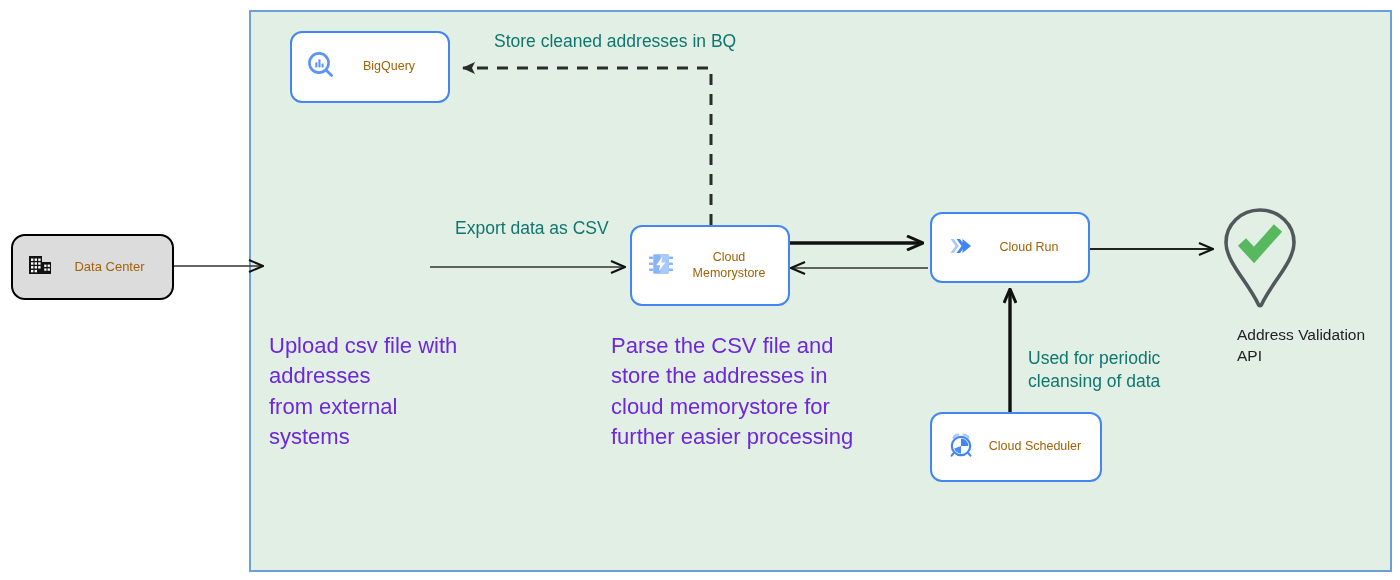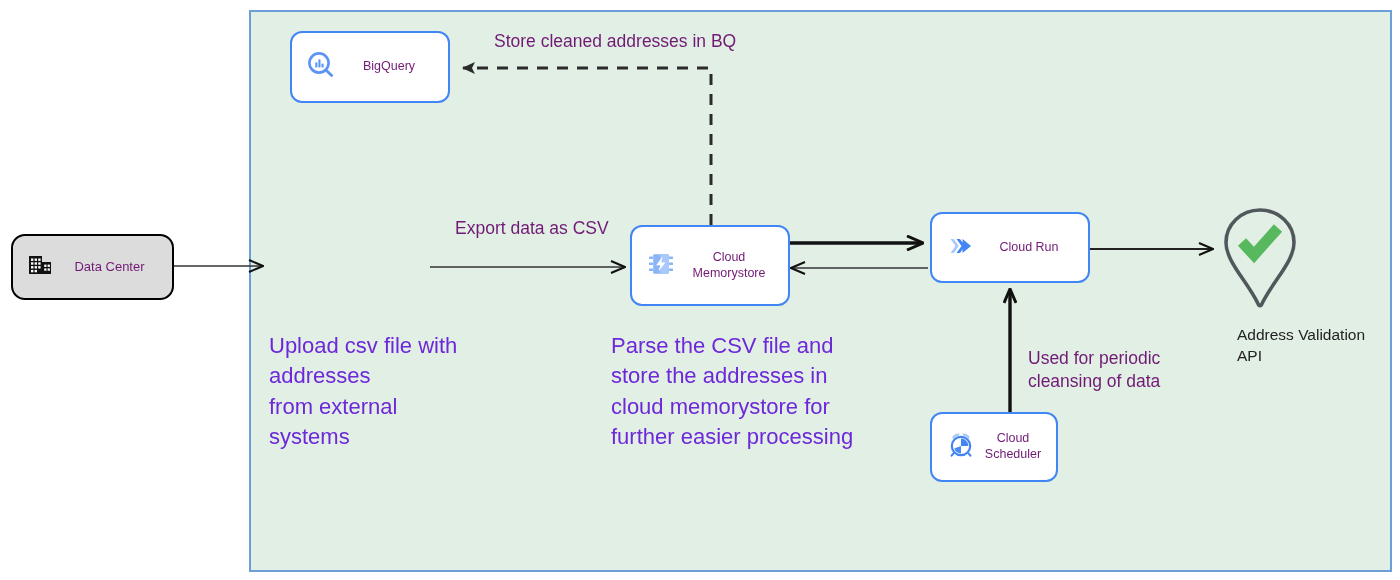--- a/index.html
+++ b/index.html
@@ -39,34 +39,34 @@
   }
   .node .ico {
     flex: 0 0 auto;
     display: block;
     margin-left: 14px;
   }
   .node .nlabel {
     flex: 1 1 auto;
     text-align: center;
     font-size: 12.5px;
-    color: #701a75;
+    color: #a16207;
     line-height: 1.25;
     padding-right: 10px;
     padding-left: 4px;
     white-space: pre-line;
   }
   .node.onprem .nlabel {
     font-size: 13px;
     text-align: center;
   }
   .edge-label {
     position: absolute;
     font-size: 17.5px;
-    color: #701a75;
+    color: #0f766e;
     white-space: pre-line;
     line-height: 1.32;
   }
   .note {
     position: absolute;
     font-size: 22px;
     color: #6d28d9;
     white-space: pre-line;
     line-height: 1.38;
   }
@@ -206,21 +206,21 @@
     <span class="ico">
       <svg width="30" height="30" viewBox="0 0 30 30">
         <path d="M4.5,8 L9.5,15 L4.5,22 L7.8,22 L12.8,15 L7.8,8 Z" fill="#a9c9fa"></path>
         <path d="M10.5,8 L15.5,15 L10.5,22 L14,22 L19,15 L14,8 Z" fill="#4285f4"></path>
         <path d="M16.5,8 L25,15 L16.5,22 Z" fill="#4285f4"></path>
       </svg>
     </span>
     <span class="nlabel">Cloud Run</span>
   </div>
 
-  <div class="node" style="left:930px; top:412px; width:128px; height:70px;">
+  <div class="node" style="left:930px; top:412px; width:172px; height:70px;">
     <span class="ico">
       <svg width="30" height="30" viewBox="0 0 30 30">
         <circle cx="15" cy="16" r="9.2" fill="none" stroke="#4285f4" stroke-width="2.2"></circle>
         <path d="M15,8.6 A7.4,7.4 0 0,1 22.4,16 L15,16 Z" fill="#4285f4"></path>
         <path d="M15,16 L15,23.4 A7.4,7.4 0 0,1 8.2,18.6 Z" fill="#4285f4" opacity="0.95"></path>
         <path d="M7.4,7.6 A6,6 0 0,1 12.4,4.6" fill="none" stroke="#a9c9fa" stroke-width="2.2" stroke-linecap="round"></path>
         <path d="M22.6,7.6 A6,6 0 0,0 17.6,4.6" fill="none" stroke="#a9c9fa" stroke-width="2.2" stroke-linecap="round"></path>
         <line x1="7.5" y1="23.4" x2="5.6" y2="25.6" stroke="#4285f4" stroke-width="2.2" stroke-linecap="round"></line>
         <line x1="22.5" y1="23.4" x2="24.4" y2="25.6" stroke="#4285f4" stroke-width="2.2" stroke-linecap="round"></line>
       </svg>

